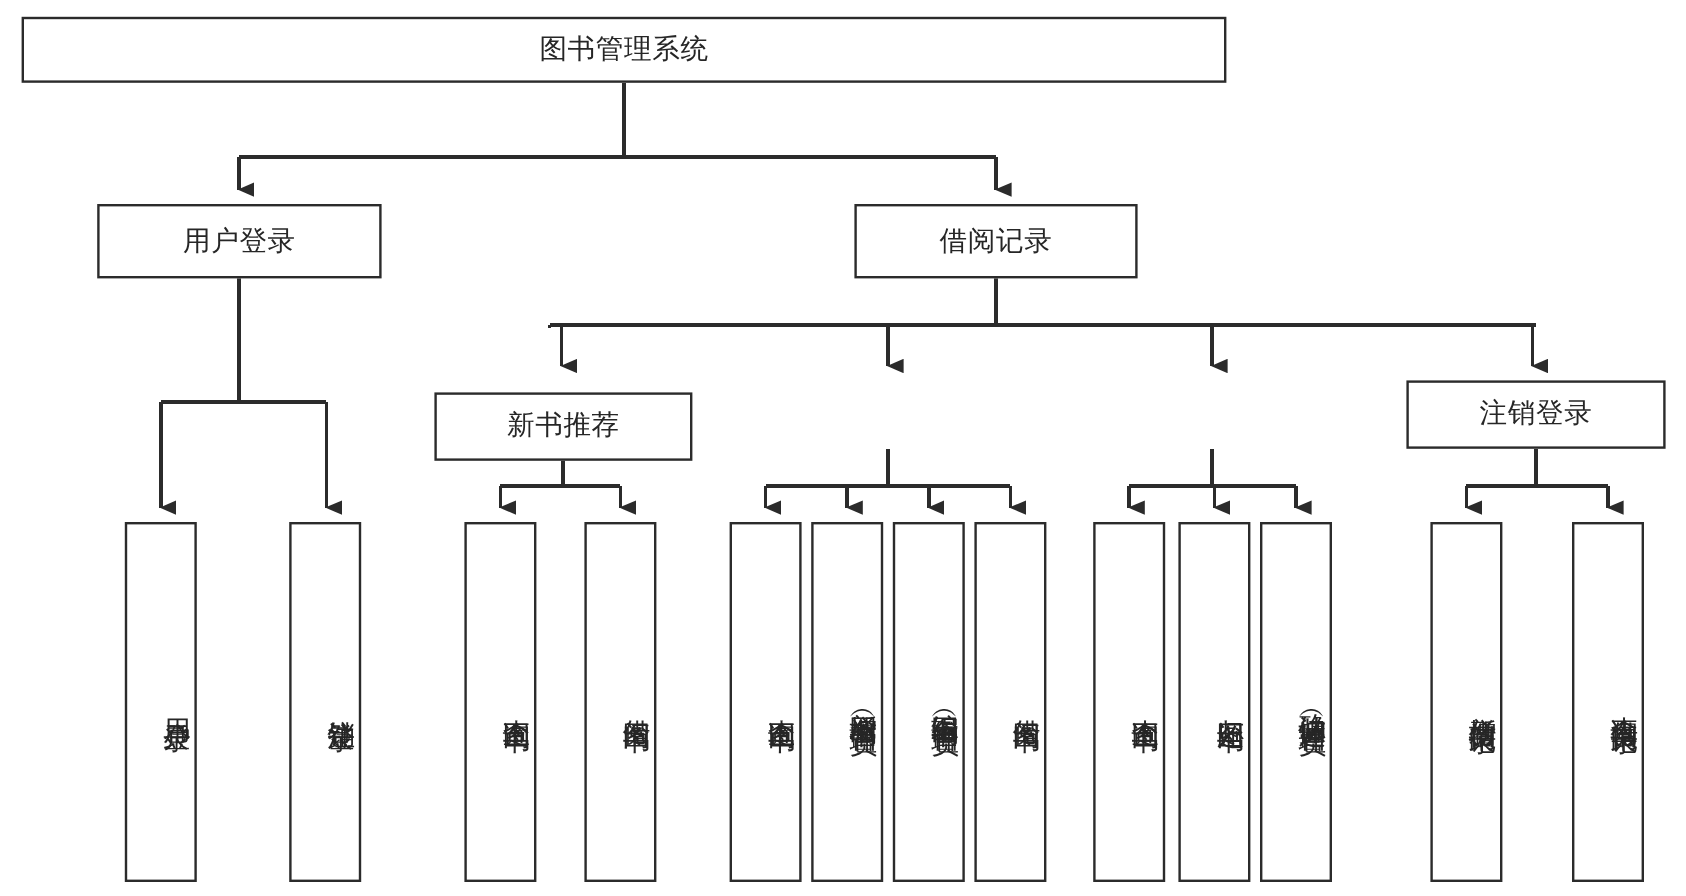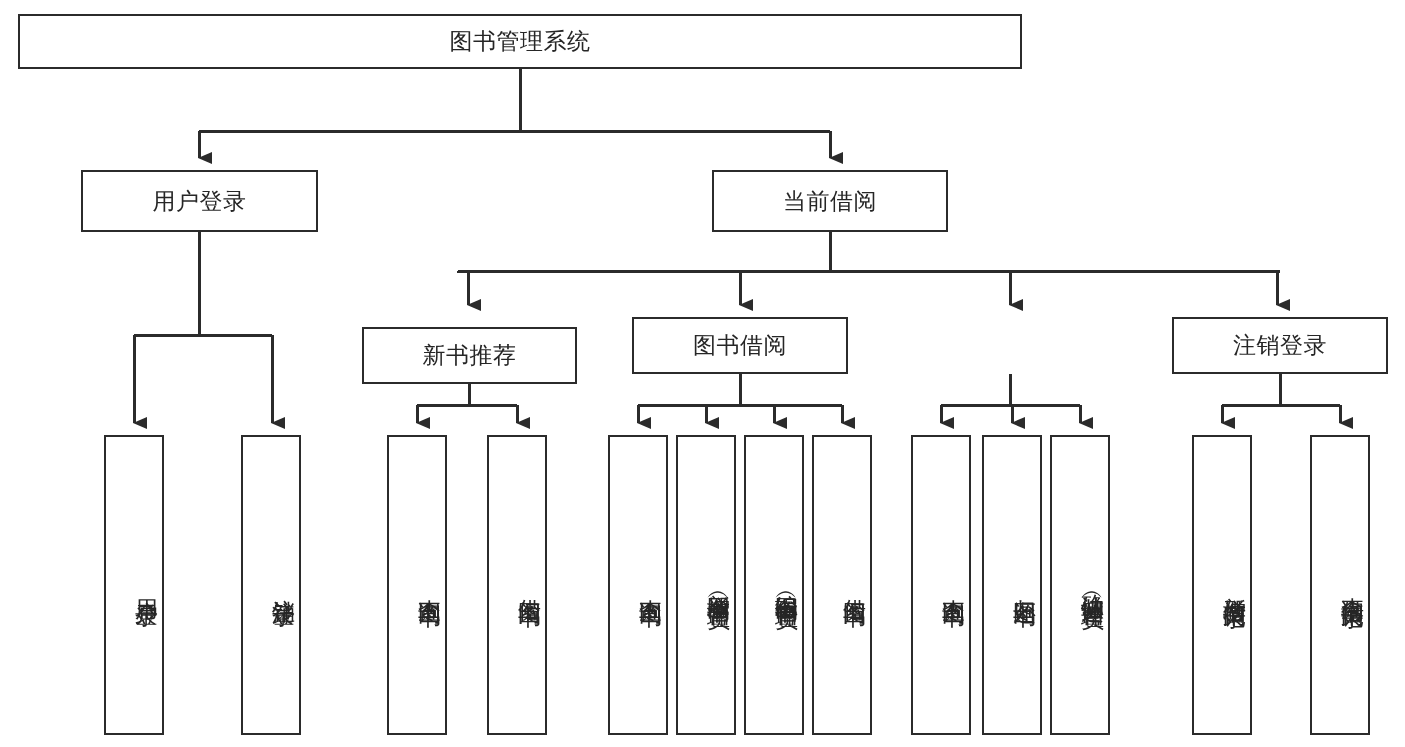--- a/index.html
+++ b/index.html
@@ -122,28 +122,25 @@
   </svg>
 
   <div class="node horiz" style="left:18px; top:14px; width:1004px; height:55px;">
     <span>图书管理系统</span>
   </div>
 
   <div class="node horiz" style="left:81px; top:170px; width:237px; height:62px;">
     <span>用户登录</span>
   </div>
   <div class="node horiz" style="left:712px; top:170px; width:236px; height:62px;">
-    <span>当前借阅</span>
+    <span>借阅记录</span>
   </div>
 
   <div class="node horiz" style="left:362px; top:327px; width:215px; height:57px;">
     <span>新书推荐</span>
-  </div>
-  <div class="node horiz" style="left:632px; top:317px; width:216px; height:57px;">
-    <span>图书借阅</span>
   </div>
   <div class="node horiz" style="left:1172px; top:317px; width:216px; height:57px;">
     <span>注销登录</span>
   </div>
 
   <div class="node vert" style="left:104px; top:435px; width:60px; height:300px;">
     <span class="vtext">用户登录</span>
   </div>
   <div class="node vert" style="left:241px; top:435px; width:60px; height:300px;">
     <span class="vtext">注销登录</span>

